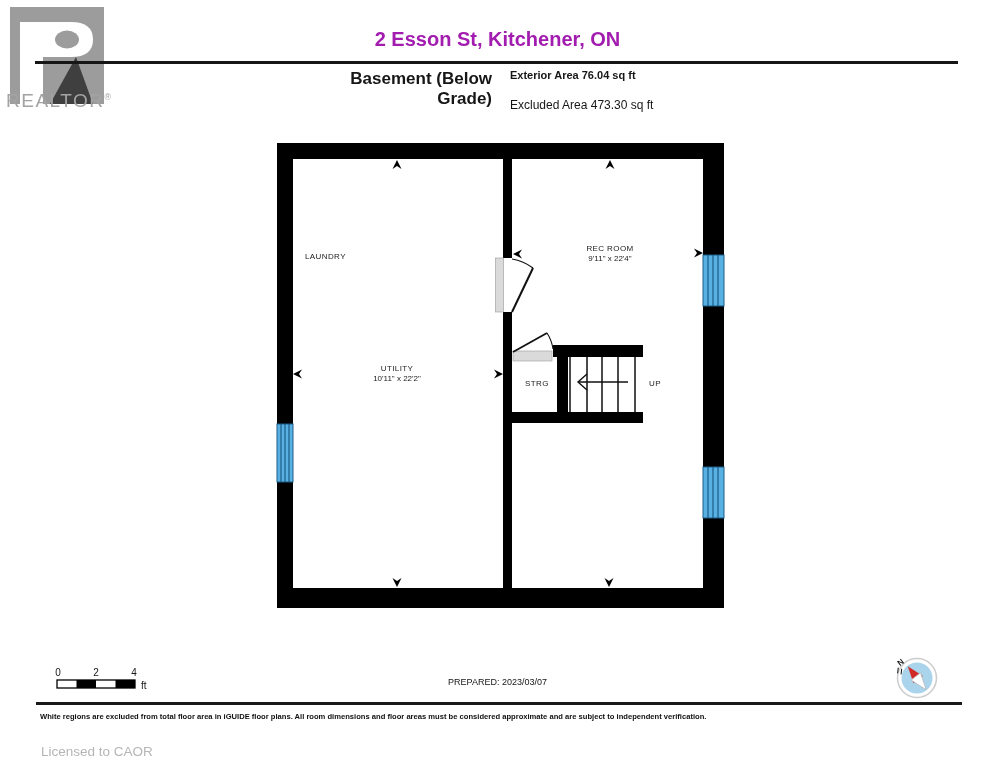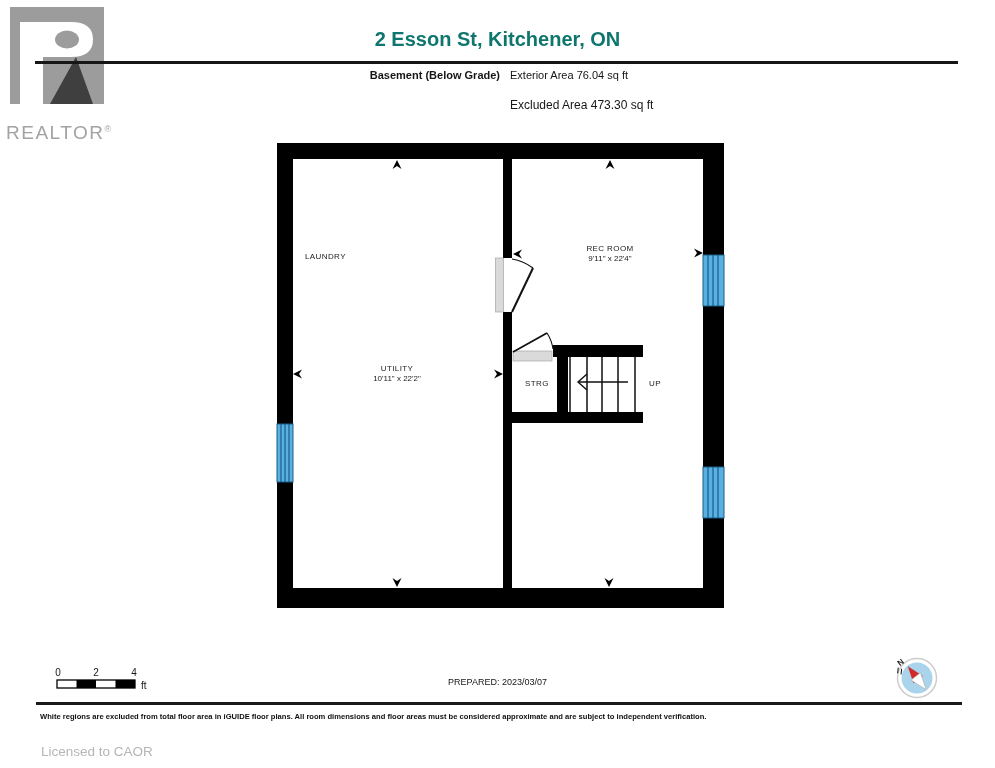--- a/index.html
+++ b/index.html
@@ -4,25 +4,25 @@
 <style>
   html,body{margin:0;padding:0;background:#fff;}
   .page{
     position:relative;width:995px;height:768px;background:#ffffff;overflow:hidden;
     font-family:"Liberation Sans",sans-serif;color:#111;
   }
   .abs{position:absolute;}
   
   .logo-box{left:10px;top:7px;width:94px;height:97px;z-index:1;}
   .header-line{left:35px;top:61px;width:923px;height:2.5px;background:#161616;z-index:2;}
-  .wordmark{left:6px;top:122px;font-size:19px;letter-spacing:1.5px;color:#a3a3a3;z-index:1;text-align:right;}
+  .wordmark{left:6px;top:90px;font-size:19px;letter-spacing:1.5px;color:#a3a3a3;z-index:1;text-align:right;}
   .wordmark sup{font-size:9px;}
-  .title{left:0;top:28px;width:995px;text-align:center;font-size:20px;font-weight:bold;color:#0f766e;}
-  .floor-label{left:300px;top:69px;width:200px;text-align:right;font-size:11px;font-weight:bold;color:#161616;}
-  .area-line1{left:510px;top:69px;font-size:11px;color:#161616;}
+  .title{left:0;top:28px;width:995px;text-align:center;font-size:20px;font-weight:bold;color:#a21caf;}
+  .floor-label{left:292px;top:69px;width:200px;text-align:right;font-size:17px;font-weight:bold;color:#161616;}
+  .area-line1{left:510px;top:69px;font-size:11px;color:#161616;font-weight:bold;}
   .area-line2{left:510px;top:86px;font-size:12px;color:#161616;margin-top:12px;}
   
   .prepared{left:0;top:677px;width:995px;text-align:center;font-size:9px;font-weight:normal;color:#161616;}
   .footer-line{left:36px;top:702px;width:926px;height:3px;background:#1a1a1a;}
   .disclaimer{left:40px;top:712px;width:920px;font-size:7.6px;font-weight:600;color:#101010;}
   .license{left:5px;top:744px;font-size:13.5px;color:#b5b5b5;margin-left:36px;}
   svg text{font-family:"Liberation Sans",sans-serif;}
   .roomlabel{font-size:8px;letter-spacing:0.4px;fill:#1a1a1a;}
   .dimlabel{font-size:8px;fill:#1a1a1a;}
   .scalenum{font-size:10px;fill:#161616;}

